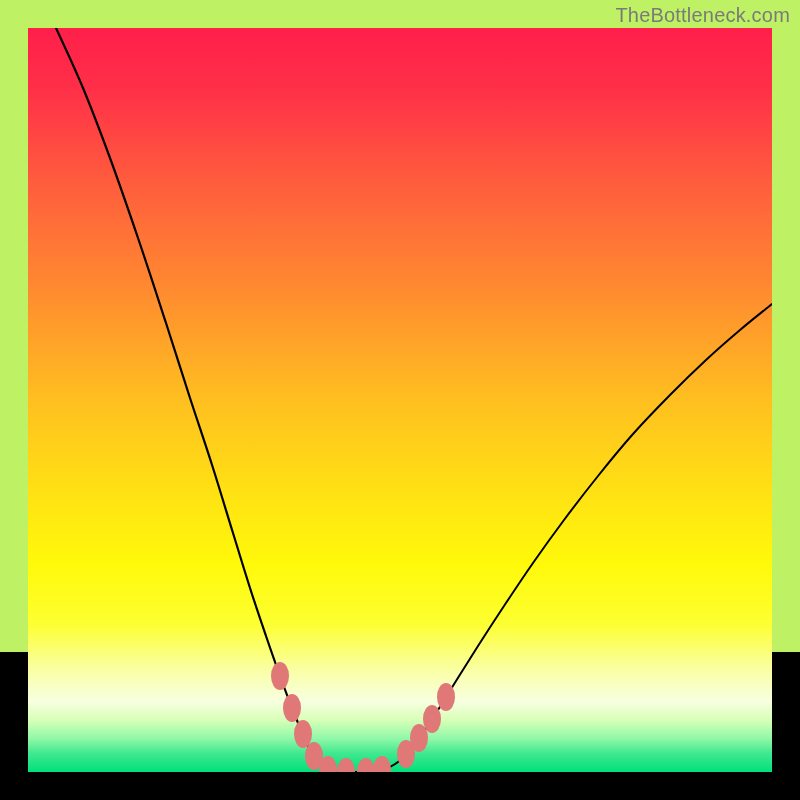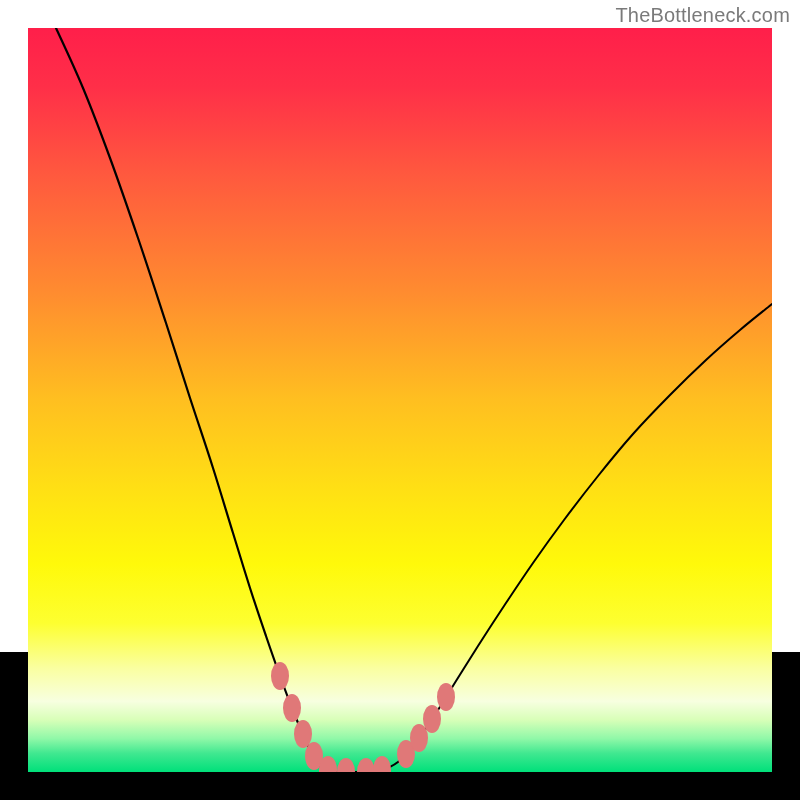--- a/index.html
+++ b/index.html
@@ -8,21 +8,21 @@
     width: 800px;
     height: 800px;
     background: #000000;
     overflow: hidden;
     font-family: Arial, Helvetica, sans-serif;
   }
   .frame {
     position: relative;
     width: 800px;
     height: 652px;
-    background: #ffffff;
+    background: #bef264;
     text-align: right;
   }
   .watermark {
     position: absolute;
     top: 4px;
     right: 10px;
     color: #7a7a7a;
     font-size: 20px;
     font-weight: 400;
     letter-spacing: 0.2px;

